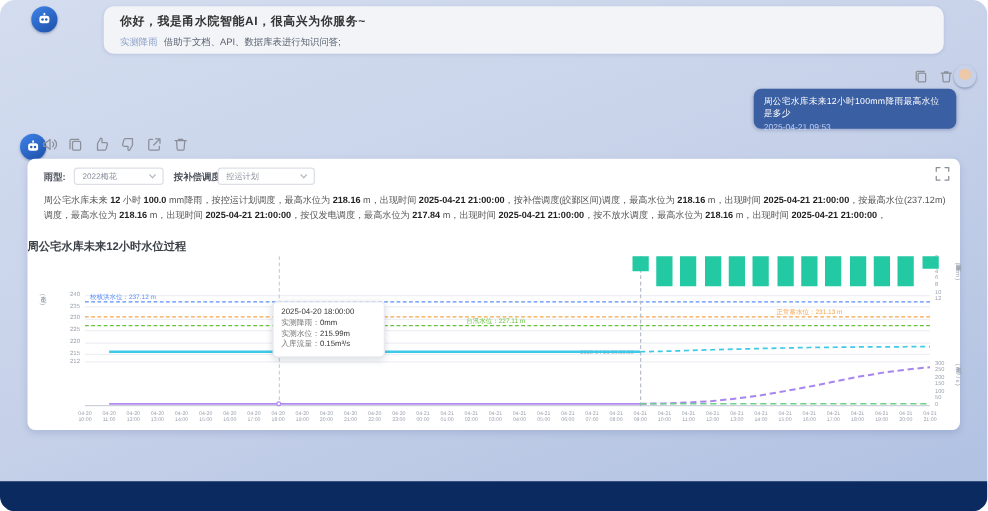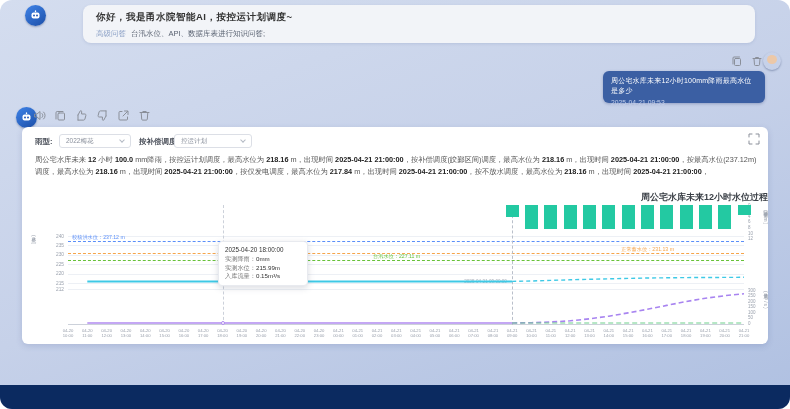--- a/index.html
+++ b/index.html
@@ -36,21 +36,21 @@
   box-shadow:0 2px 6px rgba(60,80,140,.18)}
 .flt-label{position:absolute;font-size:7.5px;font-weight:600;color:#4a4f59}
 .select{position:absolute;height:14px;background:#fff;border:1px solid #dcdfe6;border-radius:3px;
   display:flex;align-items:center;justify-content:space-between;padding:0 6px;cursor:pointer}
 .select .val{font-size:6.5px;color:#8a909c}
 .chev{width:4px;height:4px;border-right:1px solid #b4bac4;border-bottom:1px solid #b4bac4;
   transform:rotate(45deg);margin-top:-2px}
 .fullscreen{position:absolute;right:8px;top:6px;width:12px;height:12px;cursor:pointer}
 .summary{position:absolute;left:13px;top:27px;width:722px;font-size:7.3px;line-height:12px;color:#555}
 .summary b{color:#222}
-.c-title{position:absolute;left:0;top:64px;width:746px;text-align:right;font-size:9px;font-weight:700;color:#3c4148}
+.c-title{position:absolute;left:0;top:64px;width:746px;text-align:left;font-size:9px;font-weight:700;color:#3c4148}
 
 .plot{position:absolute;left:46px;top:78px;width:676px;height:120px;overflow:visible}
 .gridline{position:absolute;left:0;width:676px;height:0;border-top:1px solid #edf0f5}
 .axisline{position:absolute;left:0;top:119px;width:676px;border-top:1px solid #ccd1da}
 .ytick{position:absolute;left:-24px;width:20px;text-align:right;font-size:4.8px;color:#9aa1ad}
 .rtick{position:absolute;left:680px;width:14px;font-size:4.5px;color:#9aa1ad}
 .axis-title{position:absolute;writing-mode:vertical-rl;font-size:4.8px;color:#9aa1ad;letter-spacing:1px}
 .refline{position:absolute;left:0;width:676px;height:0;border-top:1px dashed}
 .reflab{position:absolute;font-size:5.2px;white-space:nowrap}
 .nowline{position:absolute;top:0;height:120px;border-left:1px dashed #b9bfca}
@@ -80,23 +80,23 @@
 
   <div class="avatar-bot avatar-top">
     <svg width="13" height="13" viewBox="0 0 13 13">
       <rect x="2.5" y="3.5" width="8" height="6" rx="2" fill="#fff"></rect>
       <circle cx="5" cy="6.5" r="1" fill="#2a5cb8"></circle>
         <circle cx="8" cy="6.5" r="1" fill="#2a5cb8"></circle>
       <rect x="5.8" y="1.2" width="1.4" height="2" rx=".7" fill="#fff"></rect>
     </svg>
   </div>
   <div class="bubble-a">
-    <div class="greet">你好，我是甬水院智能AI，按控运计划调度~</div>
+    <div class="greet">你好，我是甬水院智能AI，很高兴为你服务~</div>
     <div class="sub">
-      <span class="tag">高级问答</span><span>台汛水位、API、数据库表进行知识问答;</span>
+      <span class="tag">实测降雨</span><span>借助于文档、API、数据库表进行知识问答;</span>
     </div>
   </div>
 
   <div class="user-icons">
     <svg class="mini-icon" viewBox="0 0 12 12">
       <rect class="ic" x="3.5" y="3.5" width="6" height="7" rx="1"></rect>
         <path class="ic" d="M8.5 2H3A1 1 0 002 3v6"></path>
     </svg>
     <svg class="mini-icon" viewBox="0 0 12 12">
       <path class="ic" d="M2 3.5h8M4.5 3.5v-1h3v1M3 3.5l.5 6.2c0 .5.4.8.9.8h3.2c.5 0 .9-.3.9-.8l.5-6.2"></path>

